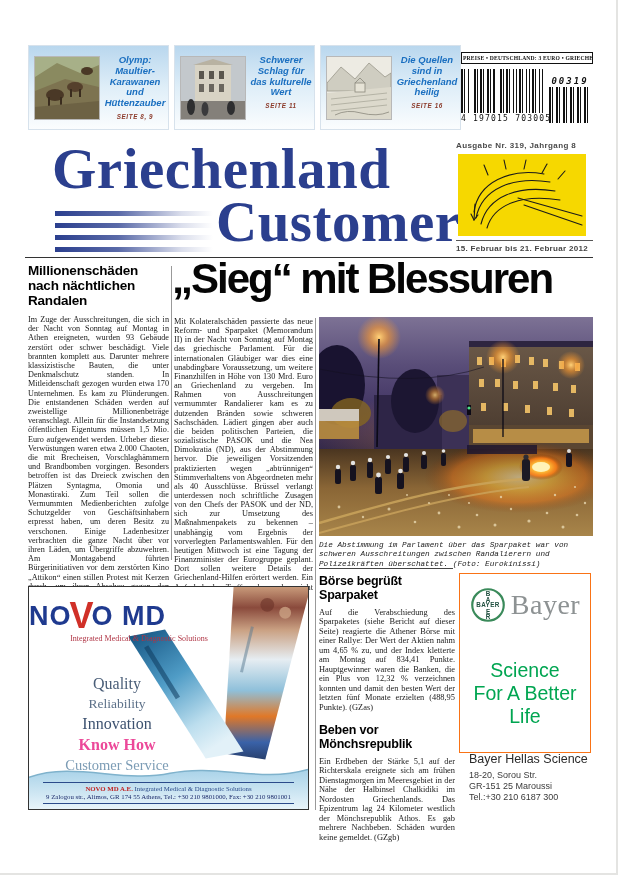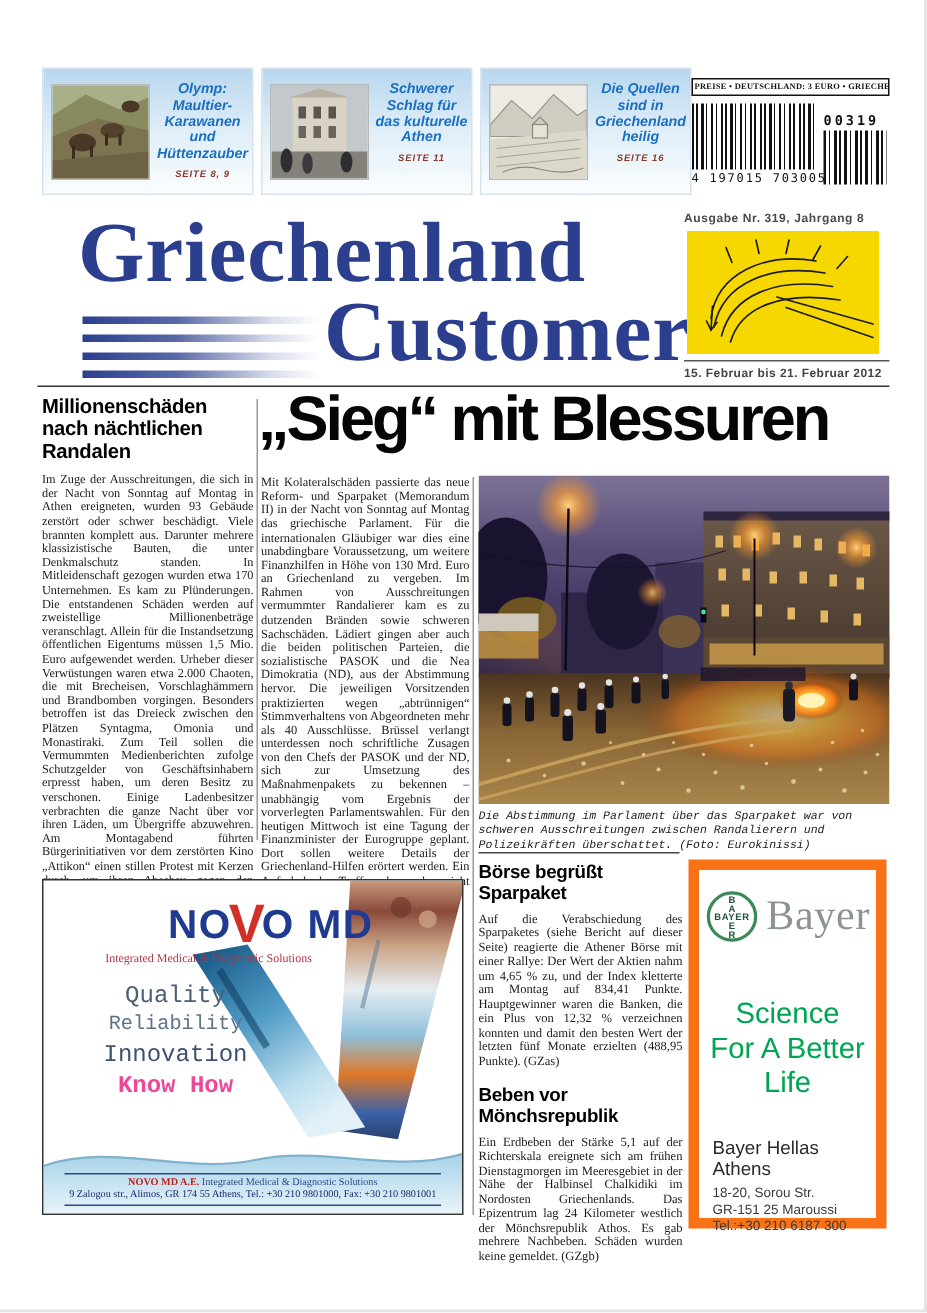--- a/index.html
+++ b/index.html
@@ -18,21 +18,21 @@
   .teaser-seite{margin-top:4px;font-size:6.3px;color:#8b3a2a;font-family:"Liberation Sans",sans-serif;
                 font-weight:bold;letter-spacing:0.6px;}
   
   .pricebar{position:absolute;left:461px;top:52px;width:132px;}
   .price-box{border:1.5px solid #111;padding:2px 1px;font-size:5.6px;font-weight:bold;
              text-align:center;letter-spacing:0.2px;white-space:nowrap;overflow:hidden;}
   .barcode-row{display:flex;margin-top:5px;align-items:flex-end;gap:6px;}
   .ean-group{width:82px;}
   .ean-bars{height:44px;background:repeating-linear-gradient(90deg,#111 0 1.5px,#fff 1.5px 3px,#111 3px 4px,#fff 4px 6.5px);}
   .ean-digits{font-family:"DejaVu Sans Mono",monospace;font-size:8px;letter-spacing:1.2px;margin-top:1px;white-space:nowrap;}
-  .code-group{width:42px;text-align:left;}
+  .code-group{width:42px;text-align:center;font-style:italic;}
   .code-num{font-family:"DejaVu Sans Mono",monospace;font-size:9px;letter-spacing:2px;font-weight:bold;}
   .code-bars{height:36px;margin-top:1px;background:repeating-linear-gradient(90deg,#111 0 2px,#fff 2px 3.5px,#111 3.5px 4.5px,#fff 4.5px 7px);}
   
   .mast-title1{position:absolute;left:52px;top:140px;font-size:57px;font-weight:bold;
                color:#2b3f8e;line-height:1;letter-spacing:0.5px;}
   .mast-title2{position:absolute;left:216px;top:193px;font-size:57px;font-weight:bold;
                color:#2b3f8e;line-height:1;letter-spacing:0.5px;}
   .speedlines{position:absolute;left:55px;top:211px;width:158px;}
   .sl{height:5px;margin-bottom:7px;
       background:linear-gradient(90deg,#2b3f8e 0%,#5a6aa8 40%,rgba(150,160,200,0.35) 80%,rgba(255,255,255,0) 100%);}
@@ -59,41 +59,41 @@
   .photo{position:absolute;left:319px;top:317px;width:274px;height:219px;}
   .photo svg{display:block;width:100%;height:100%;}
   .caption{position:absolute;left:319px;top:541px;width:274px;font-family:Liberation Mono, monospace;
            font-style:italic;font-size:7.7px;line-height:9.4px;color:#222;}
   .cap-rule{position:absolute;left:319px;top:568px;width:134px;height:1px;background:#444;}
   .right-col{position:absolute;left:319px;top:574px;width:136px;}
   .art-h2{font-family:"Liberation Sans",sans-serif;font-weight:bold;font-size:12.5px;
           line-height:14px;letter-spacing:-0.2px;color:#000;margin:0 0 6px 0;}
   .right-col .art-body{margin:0 0 11px 0;font-size:8.4px;line-height:9.45px;}
   
-  .bayer-box{position:absolute;left:459px;top:573px;width:132px;height:246px;border:7px solid #f97316;
+  .bayer-box{position:absolute;left:459px;top:573px;width:132px;height:180px;border:1px solid #f97316;
              box-sizing:border-box;background:#fff;text-align:center;font-family:"Liberation Sans",sans-serif;}
   .bayer-logo-row{margin-top:13px;display:flex;align-items:center;justify-content:center;gap:5px;}
   .bayer-cross{width:36px;height:36px;}
   .bayer-word{font-family:"Liberation Serif",serif;font-size:28px;color:#8d9293;letter-spacing:0.5px;}
   .bayer-slogan{margin-top:36px;color:#00a551;font-weight:normal;font-size:19.5px;line-height:23px;}
   .bayer-addr{margin-top:24px;text-align:left;padding-left:9px;}
   .bayer-addr-main{font-size:12.5px;color:#2a2a2a;margin-bottom:4px;}
   .bayer-addr-line{font-size:9px;line-height:11px;color:#3a3a3a;}
   
   .novo-box{position:absolute;left:28px;top:586px;width:281px;height:224px;border:1px solid #333;
             box-sizing:border-box;background:#fff;overflow:hidden;}
   .novo-box svg.collage{position:absolute;left:0;top:0;width:100%;height:100%;}
-  .novo-logo{position:absolute;top:8px;left:0;width:220px;text-align:right;z-index:2;
+  .novo-logo{position:absolute;top:8px;left:0;width:220px;text-align:left;z-index:2;
              font-family:"Liberation Sans",sans-serif;font-weight:bold;color:#1f3a8f;}
   .novo-logo .lg{font-size:27px;letter-spacing:1px;}
   .novo-logo .lv{font-size:36px;color:#d03028;margin:0 -2px;vertical-align:-3px;}
   .novo-tagline{position:absolute;top:47px;left:0;width:220px;text-align:center;z-index:2;
                 font-size:8px;color:#b03545;font-family:"Liberation Serif",serif;}
-  .novo-values{position:absolute;left:8px;top:68px;width:160px;text-align:center;z-index:2;
-               font-family:Liberation Mono, monospace;}
+  .novo-values{position:absolute;left:8px;top:88px;width:160px;text-align:center;z-index:2;
+               font-family:Liberation Serif, serif;}
   .nv0{font-size:16px;color:#4a5e78;}
   .nv1{font-size:13.5px;color:#5d7189;margin-top:3px;}
   .nv2{font-size:16px;color:#3d5270;margin-top:3px;}
   .nv3{font-size:16px;font-weight:bold;color:#ec4899;margin-top:3px;}
   .nv4{font-size:14.5px;color:#7c9cb5;margin-top:3px;}
   .novo-footer{position:absolute;bottom:5px;left:14px;right:14px;text-align:center;z-index:2;
                border-top:1px solid #2a4a8a;border-bottom:1px solid #2a4a8a;padding:2px 0;}
   .novo-f1{font-size:6.8px;line-height:8px;}
   .novo-f1 .f-brand{color:#c02020;font-weight:bold;}
   .novo-f1 .f-rest{color:#2a4a8a;}
@@ -138,21 +138,21 @@
         <rect x="18" y="27" width="5" height="8" fill="#6a665e"></rect>
           <rect x="28" y="27" width="5" height="8" fill="#6a665e"></rect>
         <rect x="38" y="27" width="5" height="8" fill="#6a665e"></rect>
         <rect x="0" y="44" width="64" height="18" fill="#84807a"></rect>
         <ellipse cx="10" cy="50" rx="4" ry="8" fill="#2e2e30"></ellipse>
         <ellipse cx="24" cy="52" rx="3.5" ry="7" fill="#3a3a3c"></ellipse>
         <ellipse cx="50" cy="51" rx="4" ry="7" fill="#2e2e30"></ellipse>
       </svg>
     </div>
     <div class="teaser-txt">
-      <div class="teaser-title">Schwerer Schlag für das kulturelle Athen</div>
+      <div class="teaser-title">Schwerer Schlag für das kulturelle Wert</div>
       <div class="teaser-seite">SEITE 11</div>
     </div>
   </div>
 
   <div class="teaser" style="left:320px">
     <div class="teaser-img">
       <svg viewBox="0 0 64 62" preserveAspectRatio="none">
         <rect width="64" height="62" fill="#edebe3"></rect>
         <path d="M0,26 L14,10 L28,22 L42,6 L58,20 L64,16 L64,34 L0,34 Z" fill="#cfcdc1" stroke="#9a988c" stroke-width="0.8"></path>
         <path d="M0,36 L64,30 L64,62 L0,62 Z" fill="#dcd9cc"></path>
@@ -381,21 +381,21 @@
         </g>
       </svg>
       <span class="bayer-word">Bayer</span>
     </div>
     <div class="bayer-slogan">
       <div>Science</div>
       <div>For A Better</div>
       <div>Life</div>
     </div>
     <div class="bayer-addr">
-      <div class="bayer-addr-main">Bayer Hellas Athens</div>
+      <div class="bayer-addr-main">Bayer Hellas Science</div>
       <div class="bayer-addr-line">18-20, Sorou Str.</div>
       <div class="bayer-addr-line">GR-151 25  Maroussi</div>
       <div class="bayer-addr-line">Tel.:+30 210 6187 300</div>
     </div>
   </div>
 
   <div class="novo-box">
     <svg class="collage" viewBox="0 0 281 224" preserveAspectRatio="none">
       <defs>
         <linearGradient id="lstrip" x1="0" y1="0" x2="0.6" y2="1">
@@ -428,20 +428,21 @@
       <path d="M0,192 C45,176 95,198 142,188 C190,178 232,198 281,184 L281,224 L0,224 Z" fill="url(#wave)"></path>
       <path d="M0,192 C45,176 95,198 142,188 C190,178 232,198 281,184" fill="none" stroke="#7fb2cc" stroke-width="1.5"></path>
     </svg>
     <div class="novo-logo"><span class="lg">NO</span><span class="lv">V</span><span class="lg">O MD</span></div>
     <div class="novo-tagline">Integrated Medical &amp; Diagnostic Solutions</div>
     <div class="novo-values">
       <div class="nv0">Quality</div>
       <div class="nv1">Reliability</div>
       <div class="nv2">Innovation</div>
       <div class="nv3">Know How</div>
+      <div class="nv4">Customer Service</div>
     </div>
     <div class="novo-footer">
       <div class="novo-f1"><span class="f-brand">NOVO MD A.E.</span><span class="f-rest"> Integrated Medical &amp; Diagnostic Solutions</span></div>
       <div class="novo-f2">9 Zalogou str., Alimos, GR 174 55 Athens, Tel.: +30 210 9801000, Fax: +30 210 9801001</div>
     </div>
   </div>
 
 </div>
 
 </body></html>

